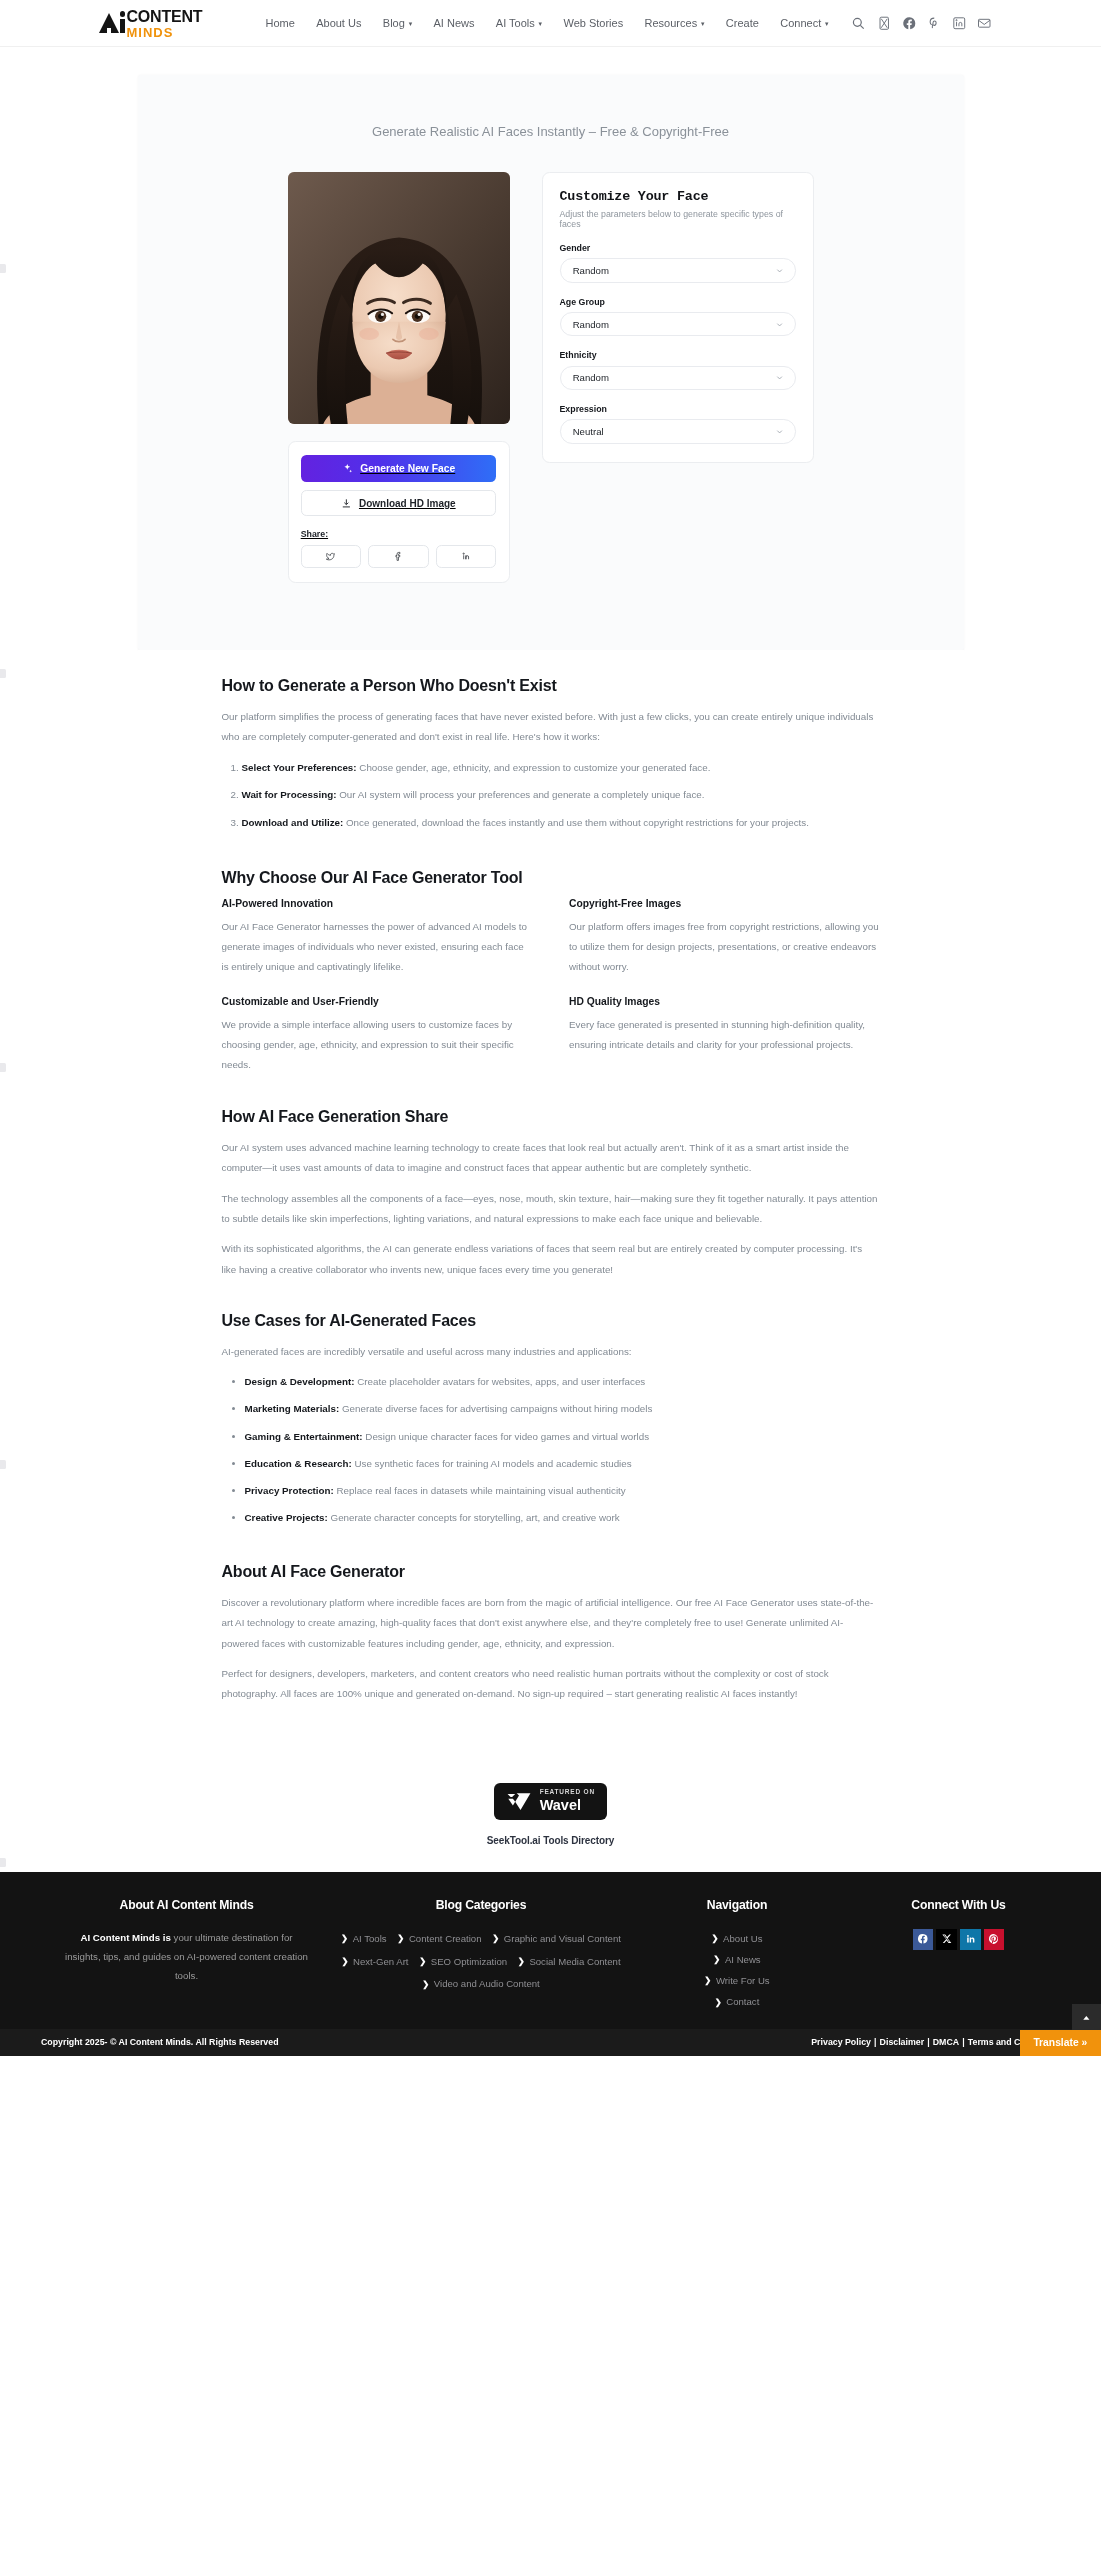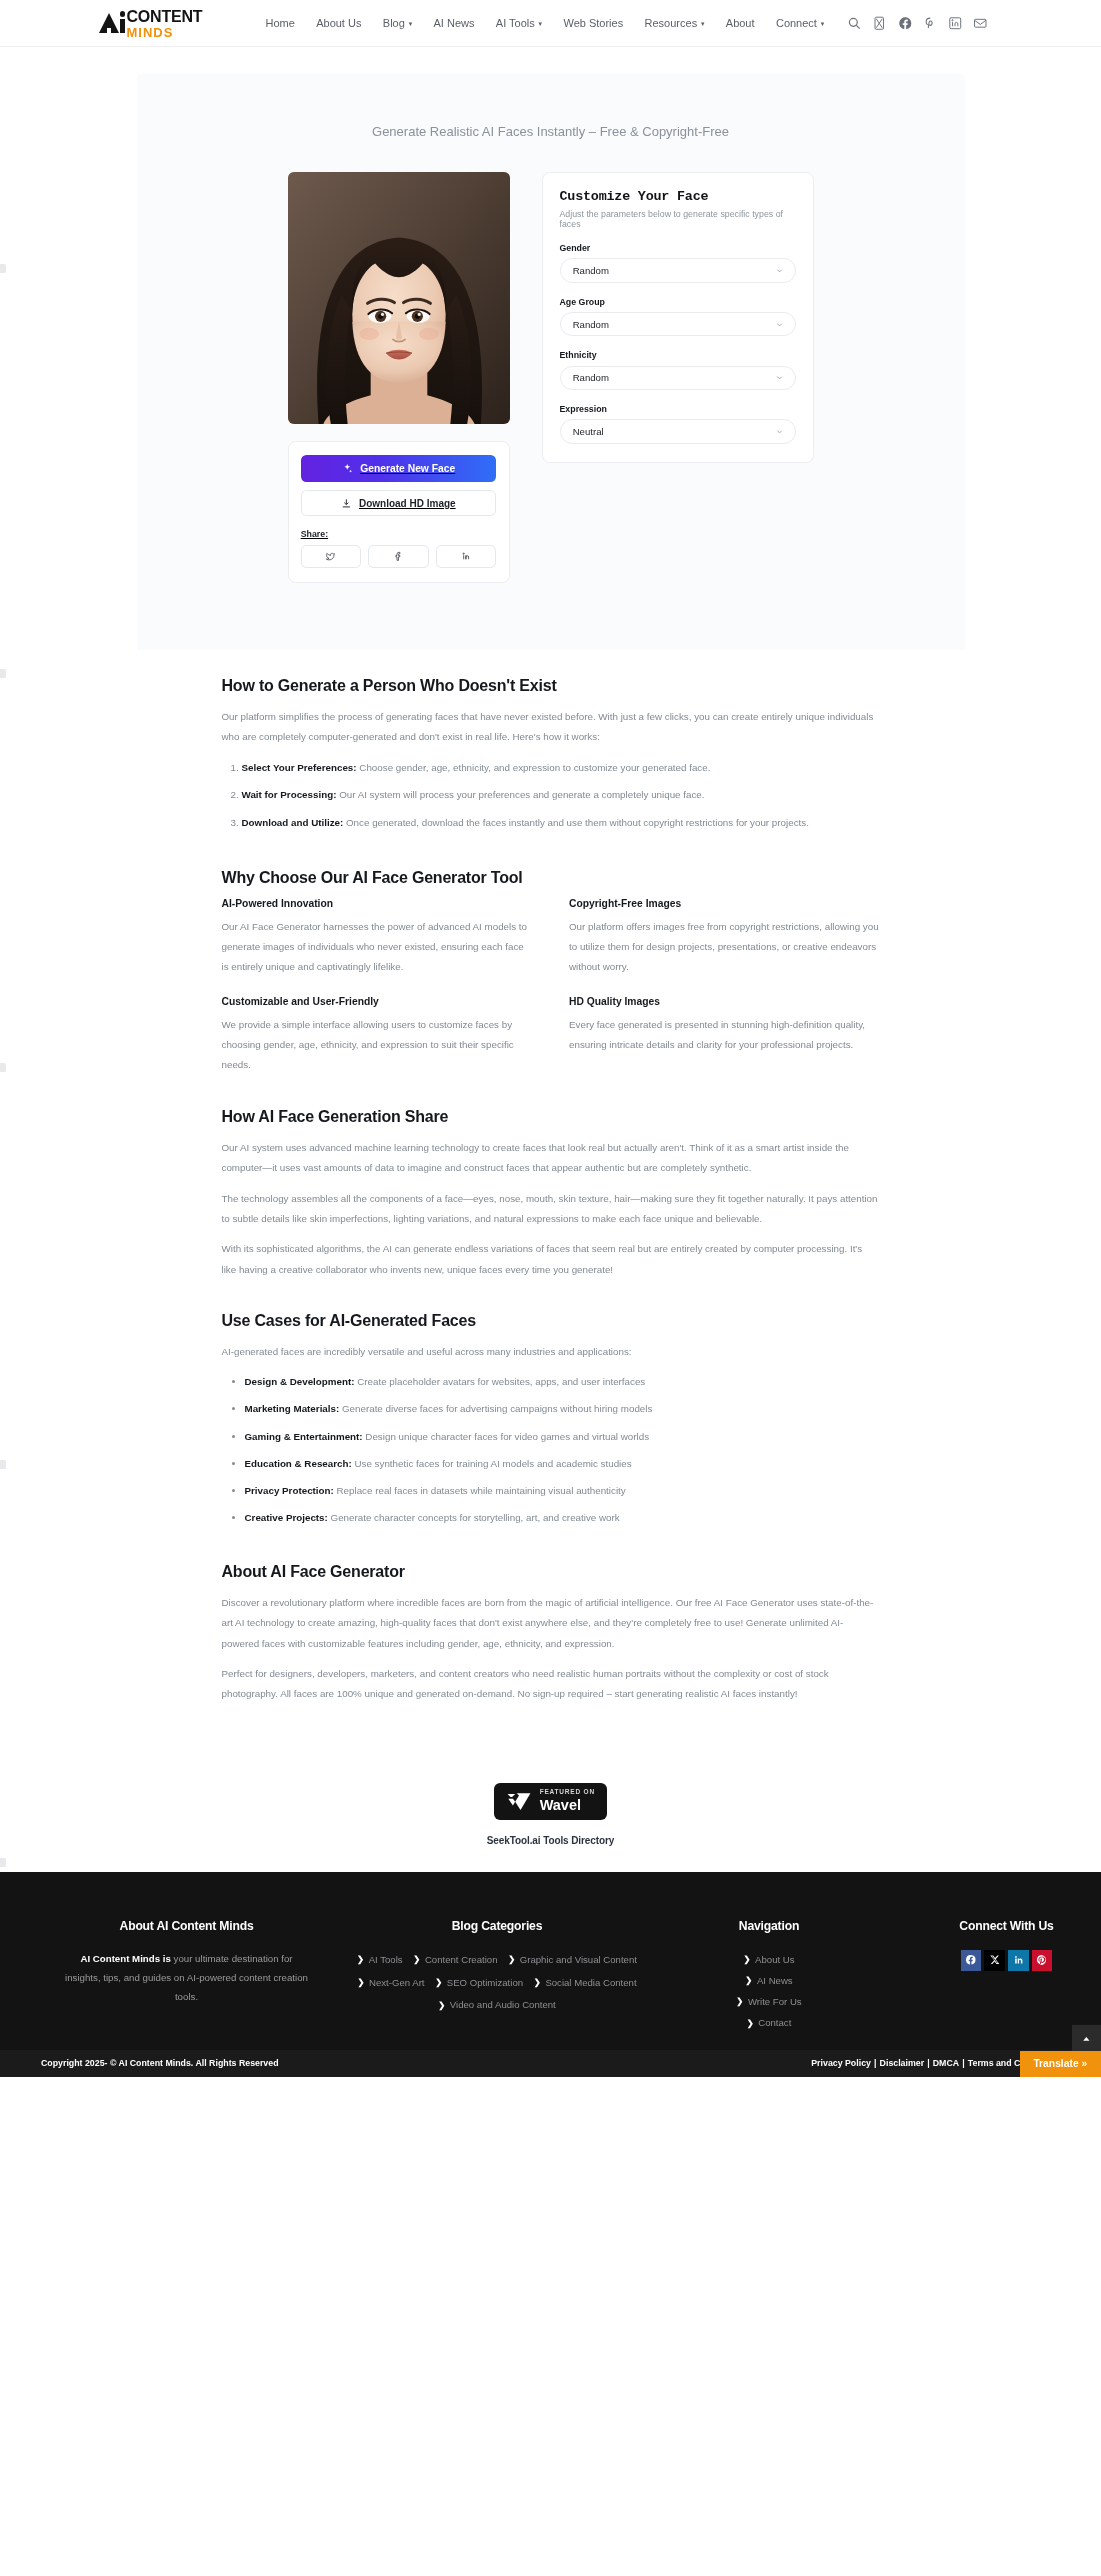--- a/index.html
+++ b/index.html
@@ -245,22 +245,21 @@
   }
 
   
   .footer {
     background: #131313; color: #ffffff;
     padding: 26px 41px 17px;
   }
   .footer-cols {
     display: grid;
     grid-template-columns: 291px 298px 214px 229px;
-    gap: 16px;
-    margin-top: 21px;
+    gap: 0;
   }
   .f-col { text-align: center; }
   .f-head {
     font-size: 12.2px; font-weight: bold; color: #ffffff;
     margin-bottom: 17px; letter-spacing: -0.2px;
   }
   .f-about {
     font-size: 9.7px; line-height: 1.95; color: #9a9a9a;
     padding: 0 21.4px;
   }
@@ -351,21 +350,21 @@
       <span class="caret">▾</span>
     </div>
     <div class="nav-item">
       <span>Web Stories</span>
     </div>
     <div class="nav-item">
       <span>Resources</span>
       <span class="caret">▾</span>
     </div>
     <div class="nav-item">
-      <span>About</span>
+      <span>Create</span>
     </div>
     <div class="nav-item">
       <span>Connect</span>
       <span class="caret">▾</span>
     </div>
   </nav>
 
   <div class="header-icons">
     <span class="hdr-icon">
       <svg viewBox="0 0 24 24" fill="none" stroke="currentColor" stroke-width="2">

